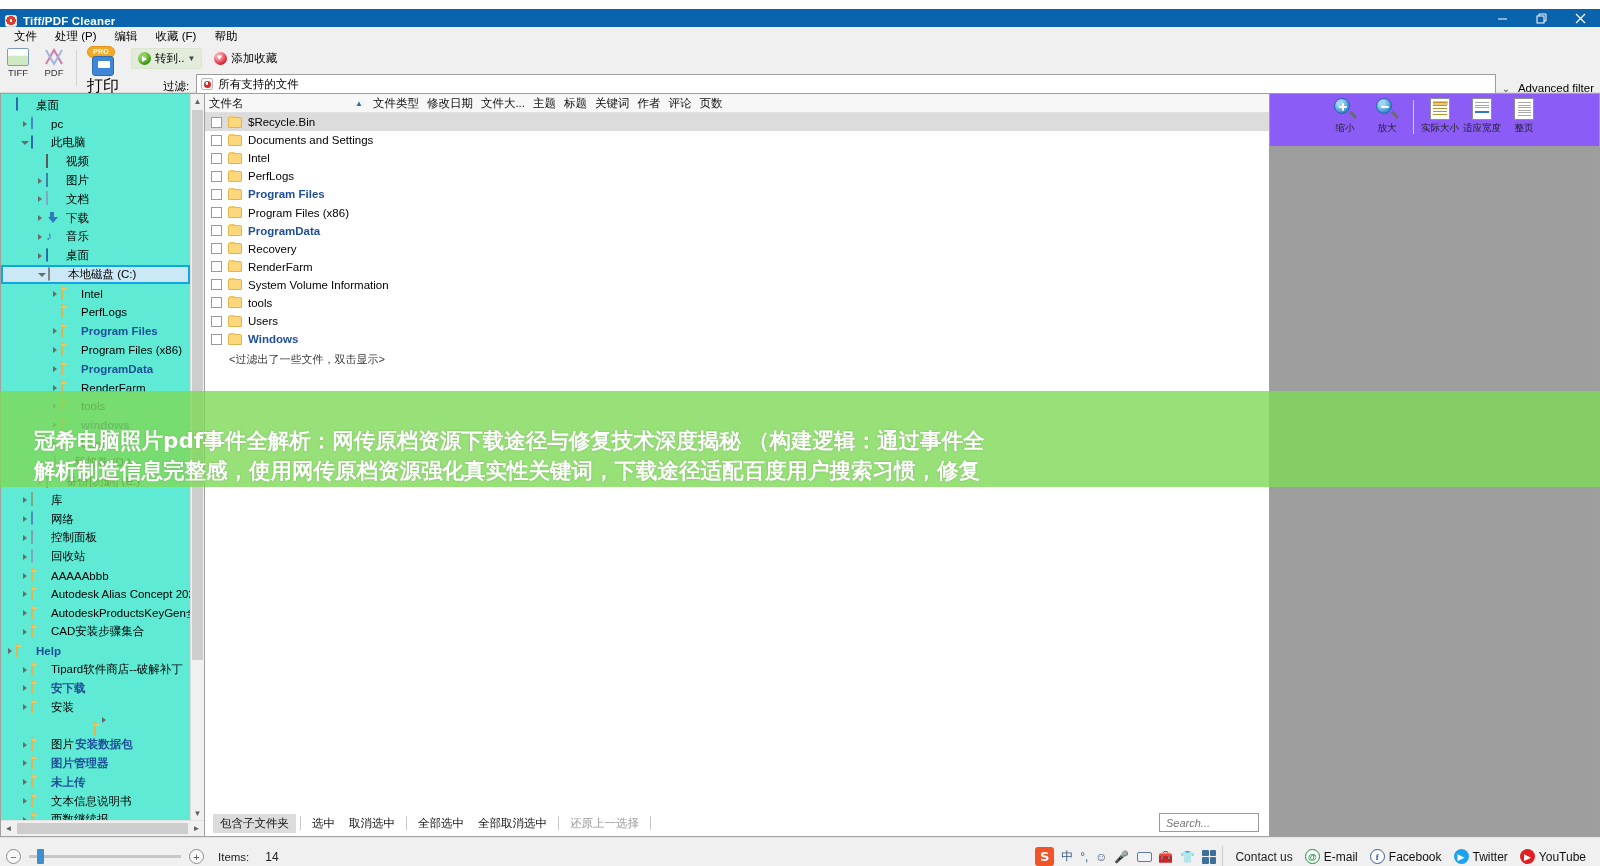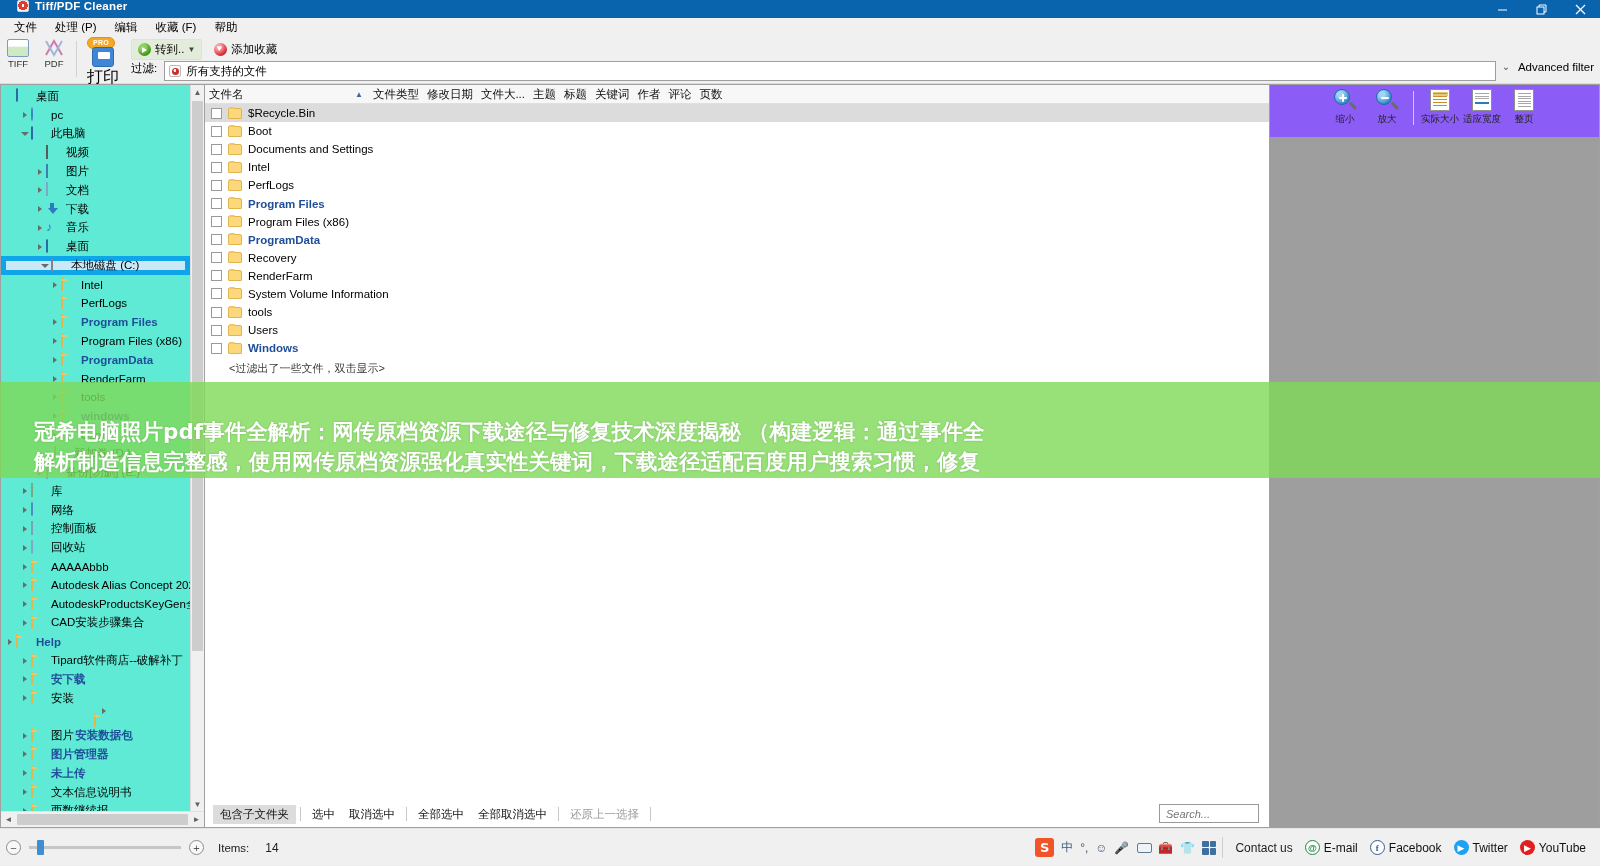--- a/index.html
+++ b/index.html
@@ -8,22 +8,22 @@
     width: 1600px; height: 866px;
     overflow: hidden;
     font-family: "Liberation Sans", "DejaVu Sans", sans-serif;
     background: #ffffff;
     -webkit-font-smoothing: antialiased;
   }
   #app { position: relative; width: 1600px; height: 866px; background:#f0f0f0; }
 
   
   .titlebar {
-    height: 18px; background: #0a63ad; display: flex; align-items: flex-start;
-    padding-left: 17px; color: #ffffff; position: relative;
+    height: 18px; background: #0a63ad; display: flex; align-items: flex-end;
+    padding-left: 5px; color: #ffffff; position: relative; margin-top: 9px;
   }
   .tb-icon {
     width: 12px; height: 12px; border-radius: 2px;
     background: radial-gradient(circle at 50% 45%, #ffffff 0 18%, #e23b2e 20% 62%, #f6f6f6 64% 100%);
     border: 1px solid #cfd8de; margin-right: 6px; flex: none;
   }
   .tb-title { font-size: 11.5px; font-weight: bold; letter-spacing: .2px; }
   .tb-btns { position: absolute; right: 0; top: 0; height: 18px; display: flex; }
   .tb-btn {
     width: 39px; height: 18px; display: flex; align-items: center; justify-content: center;
@@ -68,21 +68,21 @@
     width: 22px; height: 20px; border-radius: 3px;
     background: radial-gradient(circle at 50% 45%, #ffffff 0 14%, #3f87d6 16% 100%);
     position: relative; border: 1px solid #2d6cae;
   }
   .ic-print:after {
     content:""; position:absolute; left:5px; top:4px; width:12px; height:7px; background:#fff; border-radius:1px;
   }
 
   .tb-right-col { display: flex; flex-direction: column; margin-left: 6px; padding-top: 2px; flex: 1; }
   .tb-row1 { display: flex; align-items: center; height: 21px; }
-  .tb-row2 { display: flex; align-items: flex-start; height: 24px; margin-top: 1px;}
+  .tb-row2 { display: flex; align-items: flex-end; height: 24px; margin-top: 1px; margin-left: 32px;}
 
   .goto-btn, .fav-btn {
     display: flex; align-items: center; font-size: 11.5px; color: #000;
     padding: 2px 6px; border-radius: 2px; cursor: default; white-space: nowrap;
   }
   .goto-btn { background: #e3ecda; border:1px solid #dbe6d0;}
   .fav-btn { margin-left: 6px; }
   .ic-greenarrow {
     width: 13px; height: 13px; border-radius: 50%; background: #49a31f; margin-right: 4px;
     position: relative; flex:none;
@@ -127,21 +127,21 @@
   
   .tree-pane {
     width: 204px; background:#5eead4; border:1px solid #a0a0a0; border-right:0;
     position:relative; overflow:hidden;
   }
   .tree-scroll { position:absolute; left:0; top:0; right:14px; bottom:16px; overflow:hidden; padding-top:2px;}
   .tnode {
     display:flex; align-items:center; height:18.8px; font-size:11.5px; color:#000;
     white-space:nowrap; padding-left:2px; cursor:default;
   }
-  .tnode.sel { background:#cbe8f6; border:5px solid #0ea5e9; height:19px; }
+  .tnode.sel { background:#cbe8f6; border:2px solid #0ea5e9; height:19px; }
   .tw { width:13px; flex:none; display:flex; align-items:center; justify-content:center; }
   .tw i {
     display:block; width:0;height:0; border-left:4px solid #6a6a6a;
     border-top:3.5px solid transparent; border-bottom:3.5px solid transparent;
   }
   .tw.open i {
     border-left:4px solid transparent; border-right:4px solid transparent;
     border-top:4px solid #6a6a6a; border-bottom:0;
   }
   .tico { width:16px; height:14px; flex:none; margin-right:4px; position:relative; }
@@ -693,25 +693,20 @@
       <div class="list-body">
         <div id="list-rows">
             <div class="frow sel">
               <span class="fcb"></span>
               <span class="ffold"></span>
               <span class="fname">$Recycle.Bin</span>
             </div>
             <div class="frow">
               <span class="fcb"></span>
               <span class="ffold"></span>
-              <span class="fname">Boot</span>
-            </div>
-            <div class="frow">
-              <span class="fcb"></span>
-              <span class="ffold"></span>
               <span class="fname">Documents and Settings</span>
             </div>
             <div class="frow">
               <span class="fcb"></span>
               <span class="ffold"></span>
               <span class="fname">Intel</span>
             </div>
             <div class="frow">
               <span class="fcb"></span>
               <span class="ffold"></span>

